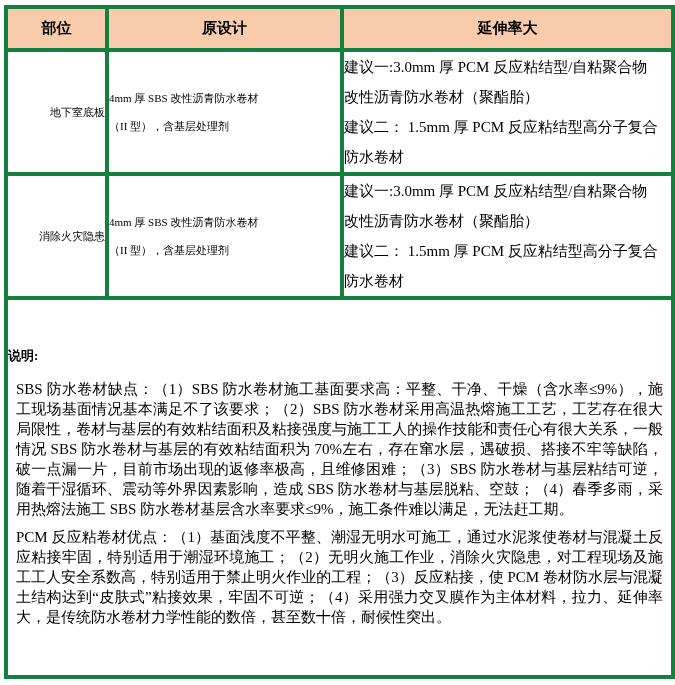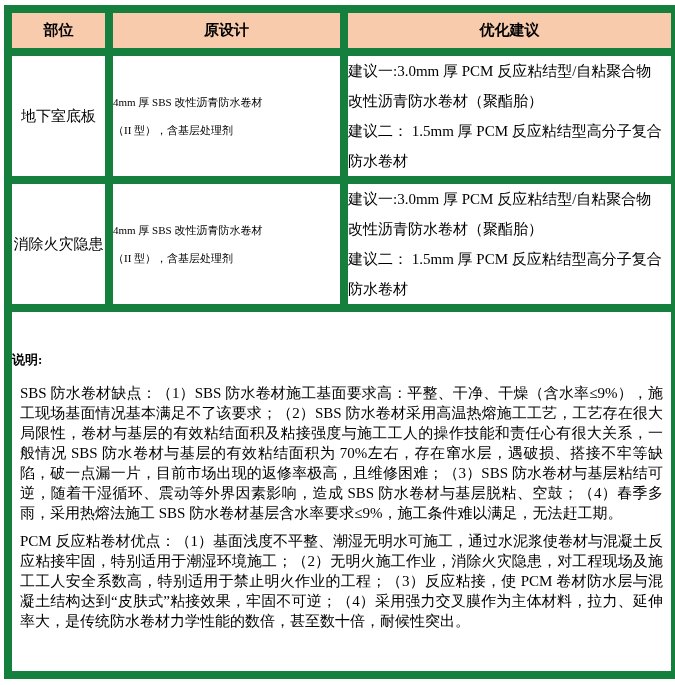--- a/index.html
+++ b/index.html
@@ -19,42 +19,42 @@
   table.doc-table {
     position: absolute;
     left: 4px;
     top: 5px;
     width: 667px;
     height: 674px;
     border-collapse: collapse;
     table-layout: fixed;
   }
   table.doc-table td, table.doc-table th {
-    border: 8px solid #15803d;
+    border: 4px solid #15803d;
     padding: 0;
     vertical-align: middle;
     font-weight: normal;
   }
   col.c1 { width: 101px; }
   col.c2 { width: 235px; }
   col.c3 { width: 331px; }
 
   tr.header-row { height: 43px; }
   tr.header-row th {
     background: #F8CBAD;
     font-weight: bold;
     font-size: 15px;
     text-align: center;
   }
   tr.data-row-1 { height: 101px; }
   tr.data-row-2 { height: 93px; }
 
   td.location-cell {
-    text-align: center;
-    font-size: 15px;
+    text-align: right;
+    font-size: 11px;
   }
   td.original-cell {
     font-size: 11px;
     line-height: 28px;
     padding: 0 4px 0 8px;
     white-space: pre-line;
   }
   td.suggestion-cell {
     font-size: 15px;
     line-height: 30px;
@@ -88,21 +88,21 @@
   <table class="doc-table">
     <colgroup>
       <col class="c1">
         <col class="c2">
         <col class="c3">
     </colgroup>
     <tbody>
         <tr class="header-row">
       <th>部位</th>
       <th>原设计</th>
-      <th>优化建议</th>
+      <th>延伸率大</th>
     </tr>
     <tr class="data-row-1">
       <td class="location-cell">地下室底板</td>
       <td class="original-cell">4mm 厚 SBS 改性沥青防水卷材
 （II 型），含基层处理剂</td>
       <td class="suggestion-cell">
         <div class="sug">建议一:3.0mm 厚 PCM 反应粘结型/自粘聚合物
 改性沥青防水卷材（聚酯胎）</div>
         <div class="sug">建议二： 1.5mm 厚 PCM 反应粘结型高分子复合
 防水卷材</div>

